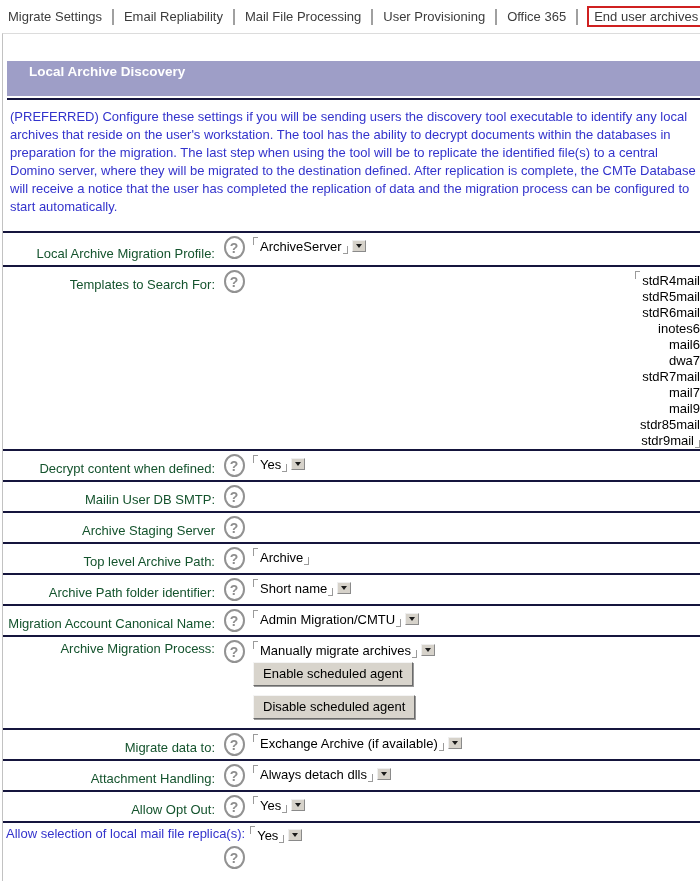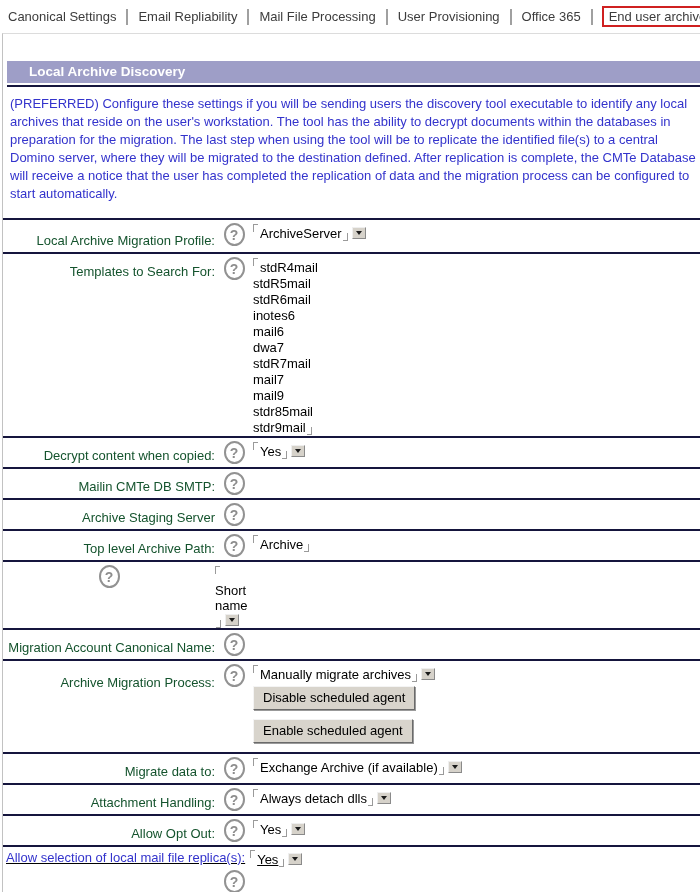--- a/index.html
+++ b/index.html
@@ -12,21 +12,21 @@
   .tab { display:inline-block; vertical-align:middle; padding:1px 2px; cursor:default; }
   .tab.active { border:2px solid #cf2020; padding:1px 5px; margin:0 1px; }
   .tsep { display:inline-block; vertical-align:middle; width:2px; height:16px;
     background:#a0a0a0; margin:0 8px; }
 
   
   .content { margin-left:2px; border-left:1px solid #c2c2c2; border-top:1px solid #dcdcdc;
     min-height:830px; }
 
   
-  .titlebar { margin:27px 0 0 4px; height:22px; line-height:21px; background:#9e9ec7;
+  .titlebar { margin:27px 0 0 4px; height:35px; line-height:21px; background:#9e9ec7;
     color:#ffffff; font-weight:bold; font-size:13.5px; padding-left:22px; }
   .titleline { margin:2px 0 0 4px; border-top:2px solid #15153d; }
 
   
   .intro { margin:8px 4px 15px 7px; color:#3333cc; font-size:13px; line-height:18px; }
 
   
   .rows { margin-top:0; border-top:2px solid #15153d; }
   .row { display:grid; grid-template-columns:212px 38px 1fr; border-bottom:2px solid #15153d;
     min-height:31px; }
@@ -47,43 +47,43 @@
     vertical-align:-3px; margin-left:1px; }
 
   
   .dd { display:inline-block; width:14px; height:12px; background:#d6d2ca;
     border:1px solid #8a8a8a; border-top-color:#efefef; border-left-color:#efefef;
     margin-left:4px; vertical-align:-1px; }
   .tri { display:block; width:0; height:0; margin:3px auto 0;
     border-left:3px solid transparent; border-right:3px solid transparent;
     border-top:4px solid #1a1a1a; }
 
-  .tmpl-line { line-height:16px; }
+  .tmpl-line { line-height:16px;text-align:right; }
   .caret { display:inline-block; width:1px; height:13px; background:#000;
     vertical-align:-2px; }
 
   .btn { display:block; font-family:"Liberation Sans", sans-serif; font-size:13px;
     color:#000; background:#d8d4cc; padding:3px 9px 4px;
     border:1px solid #6a6a6a; border-top-color:#f4f4f4; border-left-color:#f4f4f4;
     box-shadow:1px 1px 0 #9a9a9a; margin:4px 0 9px; cursor:default; }
 
   
   .row-last { display:block; border-bottom:none; min-height:58px; }
-  .lastline { display:flex; align-items:flex-start; padding:3px 0 0 3px; font-size:13px;text-decoration:underline; }
+  .lastline { display:flex; align-items:flex-start; padding:3px 0 0 3px; font-size:13px; }
   .lbl-inline { color:#3333cc; margin-right:5px; }
   .lasticon { margin-left:212px; width:38px; display:flex; justify-content:center;
     padding:3px 0 4px; }
 </style>
 </head>
 <body>
 
 <div class="page">
 
   <div class="tabs">
-    <span class="tab">Canonical Settings</span><span class="tsep"></span><span class="tab">Email Repliability</span><span class="tsep"></span><span class="tab">Mail File Processing</span><span class="tsep"></span><span class="tab">User Provisioning</span><span class="tsep"></span><span class="tab">Office 365</span><span class="tsep"></span><span class="tab active">End user archives</span>
+    <span class="tab">Migrate Settings</span><span class="tsep"></span><span class="tab">Email Repliability</span><span class="tsep"></span><span class="tab">Mail File Processing</span><span class="tsep"></span><span class="tab">User Provisioning</span><span class="tsep"></span><span class="tab">Office 365</span><span class="tsep"></span><span class="tab active">End user archives</span>
   </div>
 
   <div class="content">
 
     <div class="titlebar">
       <span>Local Archive Discovery</span>
     </div>
     <div class="titleline"></div>
 
     <p class="intro">(PREFERRED) Configure these settings if you will be sending users the discovery tool executable to identify any local archives that reside on the user's workstation. The tool has the ability to decrypt documents within the databases in preparation for the migration. The last step when using the tool will be to replicate the identified file(s) to a central Domino server, where they will be migrated to the destination defined. After replication is complete, the CMTe Database will receive a notice that the user has completed the replication of data and the migration process can be configured to start automatically.</p>
@@ -110,66 +110,70 @@
           <div class="tmpl-line">dwa7</div>
           <div class="tmpl-line">stdR7mail</div>
           <div class="tmpl-line">mail7</div>
           <div class="tmpl-line">mail9</div>
           <div class="tmpl-line">stdr85mail</div>
           <div class="tmpl-line"><span>stdr9mail</span><span class="bkt close"></span></div>
         </div>
       </div>
 
       <div class="row">
-        <div class="lbl">Decrypt content when copied:</div>
+        <div class="lbl">Decrypt content when defined:</div>
         <div class="ic"><span class="qicon">?</span></div>
         <div class="val">
           <span><span class="bkt open"></span><span>Yes</span><span class="bkt close"></span><span class="dd"><span class="tri"></span></span></span>
         </div>
       </div>
 
       <div class="row">
-        <div class="lbl">Mailin CMTe DB SMTP:</div>
+        <div class="lbl">Mailin User DB SMTP:</div>
         <div class="ic"><span class="qicon">?</span></div>
       </div>
 
       <div class="row">
         <div class="lbl">Archive Staging Server</div>
         <div class="ic"><span class="qicon">?</span></div>
       </div>
 
       <div class="row">
         <div class="lbl">Top level Archive Path:</div>
         <div class="ic"><span class="qicon">?</span></div>
         <div class="val">
           <span><span class="bkt open"></span><span>Archive</span><span class="bkt close"></span></span>
         </div>
       </div>
 
       <div class="row">
+        <div class="lbl">Archive Path folder identifier:</div>
         <div class="ic"><span class="qicon">?</span></div>
         <div class="val">
           <span><span class="bkt open"></span><span>Short name</span><span class="bkt close"></span><span class="dd"><span class="tri"></span></span></span>
         </div>
       </div>
 
       <div class="row">
         <div class="lbl">Migration Account Canonical Name:</div>
         <div class="ic"><span class="qicon">?</span></div>
-      </div>
-
-      <div class="row">
-        <div class="lbl lbl-top" style="padding-top:14px;">Archive Migration Process:</div>
+        <div class="val">
+          <span><span class="bkt open"></span><span>Admin Migration/CMTU</span><span class="bkt close"></span><span class="dd"><span class="tri"></span></span></span>
+        </div>
+      </div>
+
+      <div class="row">
+        <div class="lbl lbl-top" style="padding-top:4px;">Archive Migration Process:</div>
         <div class="ic"><span class="qicon">?</span></div>
         <div class="val">
           <div>
             <span><span class="bkt open"></span><span>Manually migrate archives</span><span class="bkt close"></span><span class="dd"><span class="tri"></span></span></span>
           </div>
+          <button class="btn">Enable scheduled agent</button>
           <button class="btn">Disable scheduled agent</button>
-          <button class="btn">Enable scheduled agent</button>
         </div>
       </div>
 
       <div class="row">
         <div class="lbl">Migrate data to:</div>
         <div class="ic"><span class="qicon">?</span></div>
         <div class="val">
           <span><span class="bkt open"></span><span>Exchange Archive (if available)</span><span class="bkt close"></span><span class="dd"><span class="tri"></span></span></span>
         </div>
       </div>

